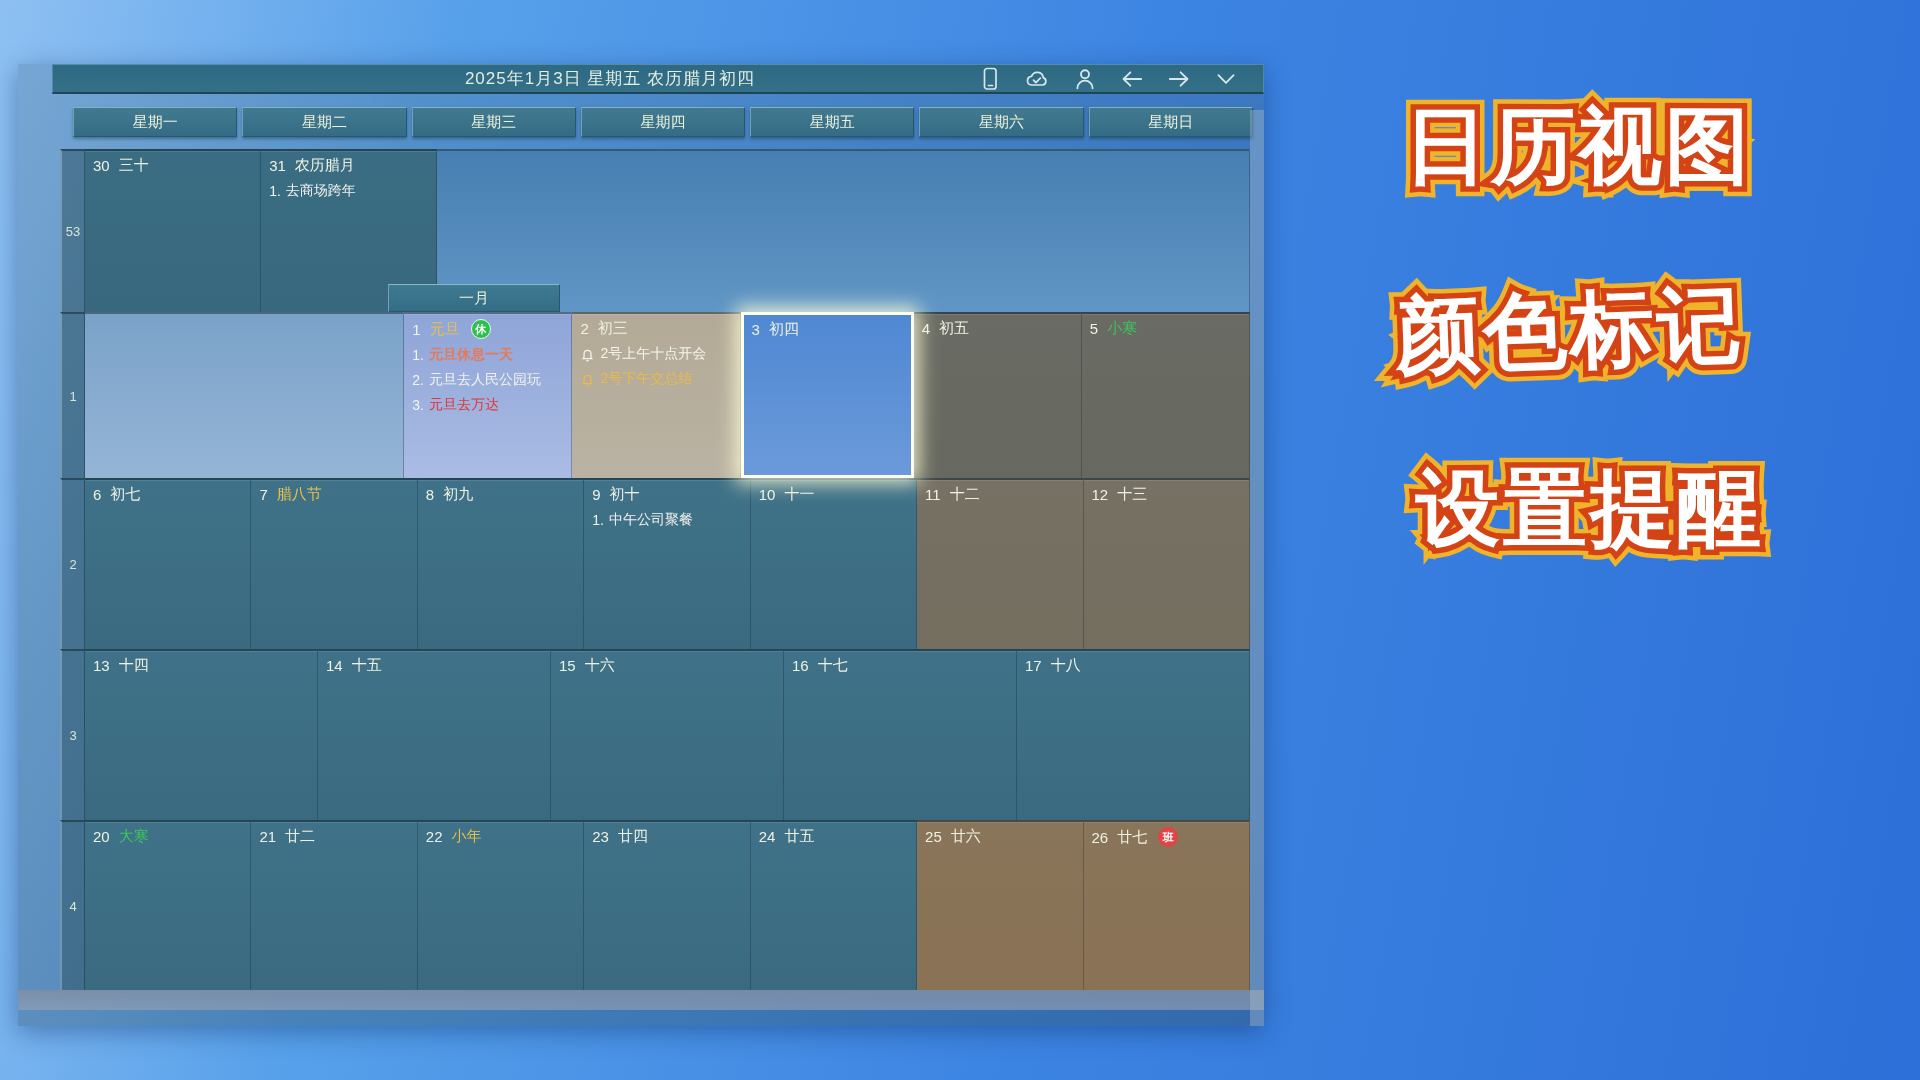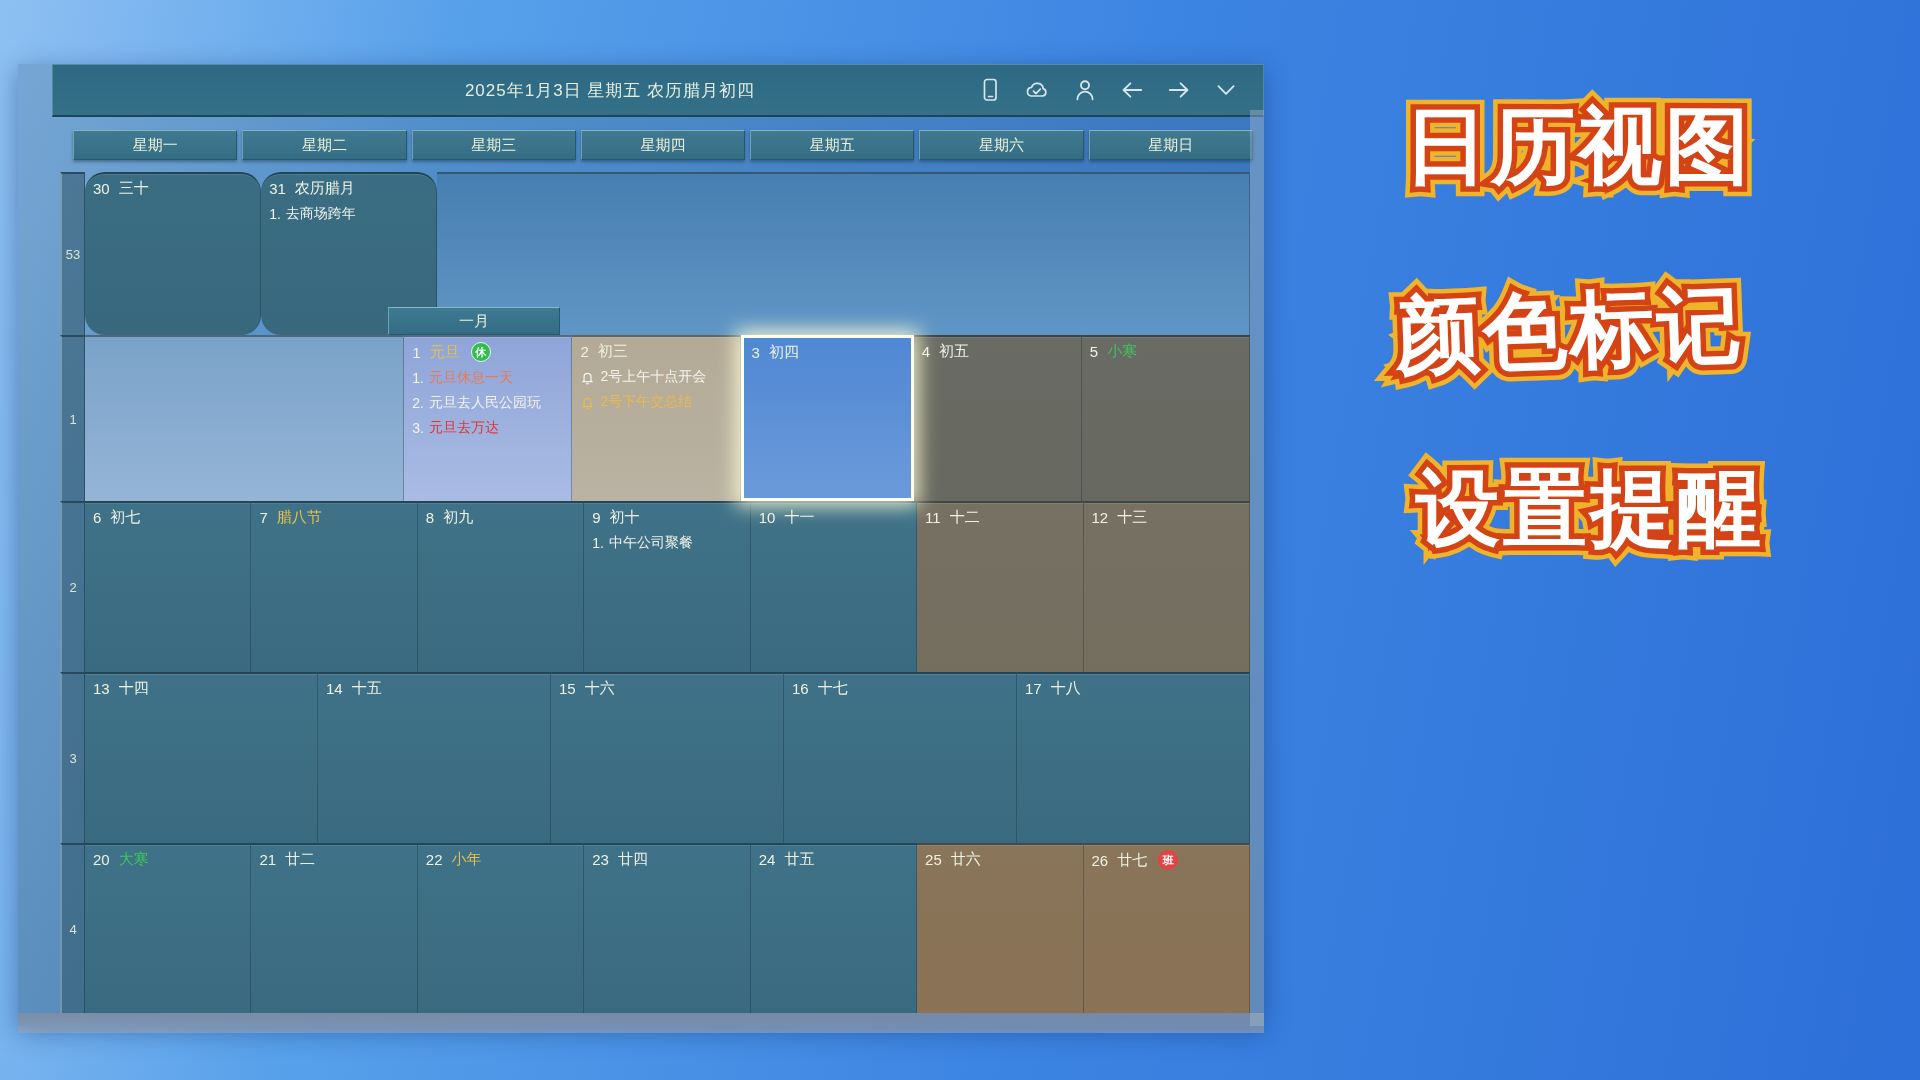--- a/index.html
+++ b/index.html
@@ -4,21 +4,21 @@
 <style>
   * { margin:0; padding:0; box-sizing:border-box; }
   html,body { width:1920px; height:1080px; overflow:hidden;
     font-family:"Liberation Sans","DejaVu Sans",sans-serif; }
   body { background:linear-gradient(100deg,#8ec0f2 0%,#57a0ea 22%,#3d85e2 55%,#2d6fd8 100%); position:relative; }
 
   
   .window { position:absolute; left:18px; top:64px; width:1246px; height:962px;
     background:linear-gradient(165deg, rgba(72,112,142,.30), rgba(42,76,98,.40));
     box-shadow:0 6px 24px rgba(8,38,86,.38); }
-  .titlebar { position:relative; margin-left:34px; height:53px;
+  .titlebar { position:relative; margin-left:34px; height:30px;
     background:linear-gradient(180deg,#2e6983,#357089);
     border:1px solid rgba(190,220,230,.25); border-bottom:2px solid rgba(15,35,45,.5); }
   .title { position:absolute; left:0; right:96px; top:0; height:100%;
     display:flex; align-items:center; justify-content:center;
     color:#e4eee1; font-size:17px; letter-spacing:1px; }
   .tb-icons { position:absolute; right:24px; top:0; height:100%; display:flex; align-items:center; gap:21px; }
   .tb-icons svg { display:block; stroke:#d6e6ec; fill:none; stroke-width:1.7; stroke-linecap:round; stroke-linejoin:round; }
   .icon-btn { cursor:pointer; }
 
   .headerrow { display:flex; gap:5px; height:30px; margin:13px 11px 0 55px; }
@@ -32,40 +32,40 @@
   .wrow { display:flex; }
   .r53{height:163px} .r1{height:166px} .r2{height:171px} .r3{height:171px} .r4{height:170px}
   .wnum { width:25px; flex:none; display:flex; align-items:center; justify-content:center;
     background:rgba(47,86,102,.55); color:#d9e6d4; font-size:13px;
     border-top:2px solid rgba(18,40,52,.55); border-right:1px solid rgba(18,40,52,.45);
     border-left:2px solid rgba(200,225,240,.35);margin-left:42px; }
   .cell { flex:1; position:relative; padding:5px 8px;
     border-top:2px solid rgba(18,40,52,.55); border-right:1px solid rgba(18,40,52,.32);
     box-shadow:inset 0 1px 0 rgba(255,255,255,.10); cursor:pointer; }
   .teal      { background:linear-gradient(180deg,#3f7288,#3a6a80); }
-  .teal53    { background:linear-gradient(180deg,#3a6d83,#38687d);border-radius:20px; }
+  .teal53    { background:linear-gradient(180deg,#3a6d83,#38687d); }
   .empty-sky { background:linear-gradient(180deg,#477fb2,#6096c5); box-shadow:none; cursor:default; }
   .empty-steel { background:linear-gradient(180deg,#7aa2c8,#95b5d7); box-shadow:none; cursor:default; }
   .c-ny  { background:linear-gradient(180deg,#8fa5d8,#aabce4); }
   .c-tan { background:linear-gradient(180deg,#b3a996,#bab3a3); }
   .c-sel { background:linear-gradient(180deg,#4f88d3,#6b9ada);
     border:3px solid #fdfdf0; box-shadow:0 0 18px 5px rgba(255,255,215,.85); z-index:2; }
   .c-gray1  { background:linear-gradient(180deg,#6a6b64,#67685f); }
   .c-brown  { background:linear-gradient(180deg,#777164,#746e5f); }
   .c-brown4 { background:linear-gradient(180deg,#89755a,#8a7255); }
   .chead { display:flex; align-items:center; gap:9px; color:#eef2e2; font-size:15px; }
   .gold  { color:#e6c04a; }
   .green { color:#3cc65a; }
   .badge { width:20px; height:20px; border-radius:50%; display:inline-flex; align-items:center; justify-content:center;
     color:#fff; font-size:11px; font-weight:bold; margin-left:2px; }
   .b-rest { background:#2fbf4f; border:1px solid #e9f7ec; }
   .b-work { background:#e04444; }
   .ev { display:flex; align-items:center; gap:5px; margin-top:7px; font-size:14px; color:#f2f2ec; }
   .ev .en { color:#f4f4ee; }
-  .et.salmon { color:#e57a58; }
+  .et.salmon { color:#e57a58;font-weight:bold; }
   .et.red    { color:#e23434; }
   .et.amber  { color:#e9ba4c; }
   .bell { display:inline-flex; }
   .bell svg { stroke:currentColor; fill:none; stroke-width:2; }
   .ev.white { color:#f4f4ee; } .ev.amberline { color:#e9ba4c; }
 
   .month-tab { position:absolute; left:370px; top:135px; width:172px; height:28px; z-index:3;
     background:linear-gradient(180deg,#3e7democ,#356d86); background:linear-gradient(180deg,#3e7a92,#346c85);
     border:1px solid #27586c; border-top:1px solid #8ab7c3; border-left:1px solid #6ba4b4;
     display:flex; align-items:center; justify-content:center; color:#ecf2da; font-size:15px; cursor:pointer; }

